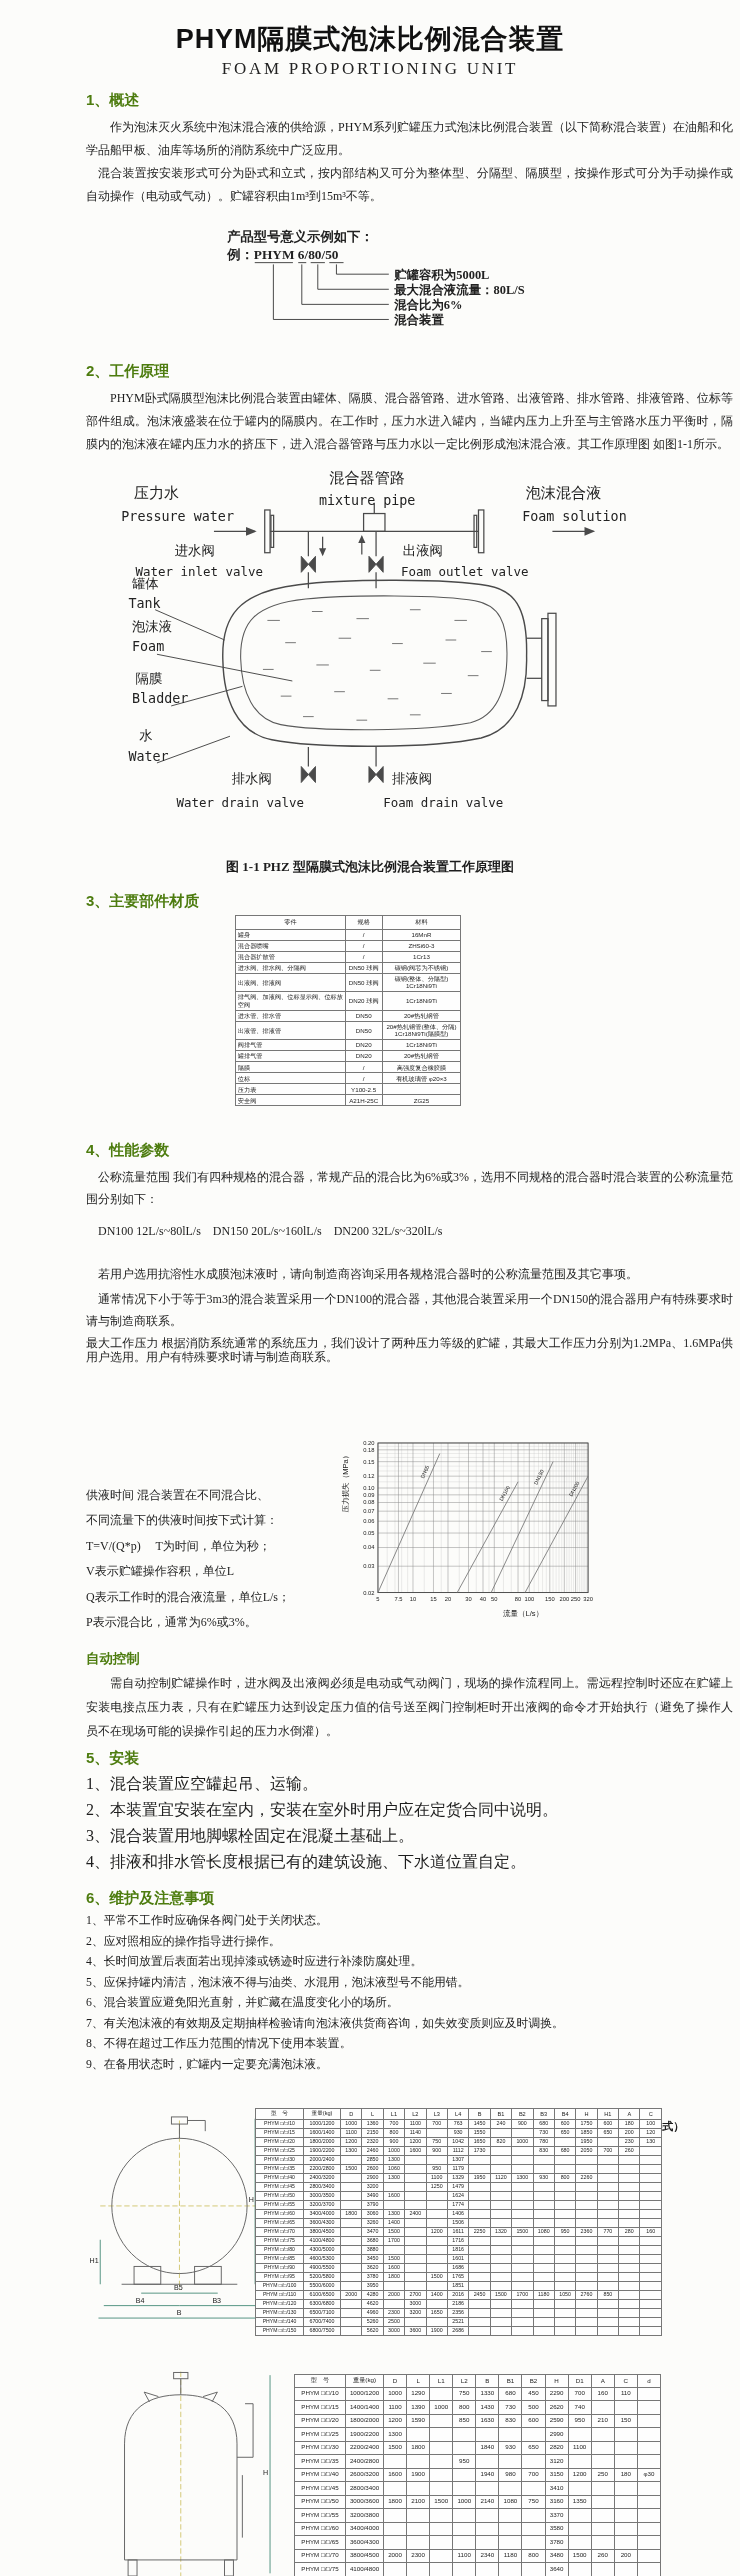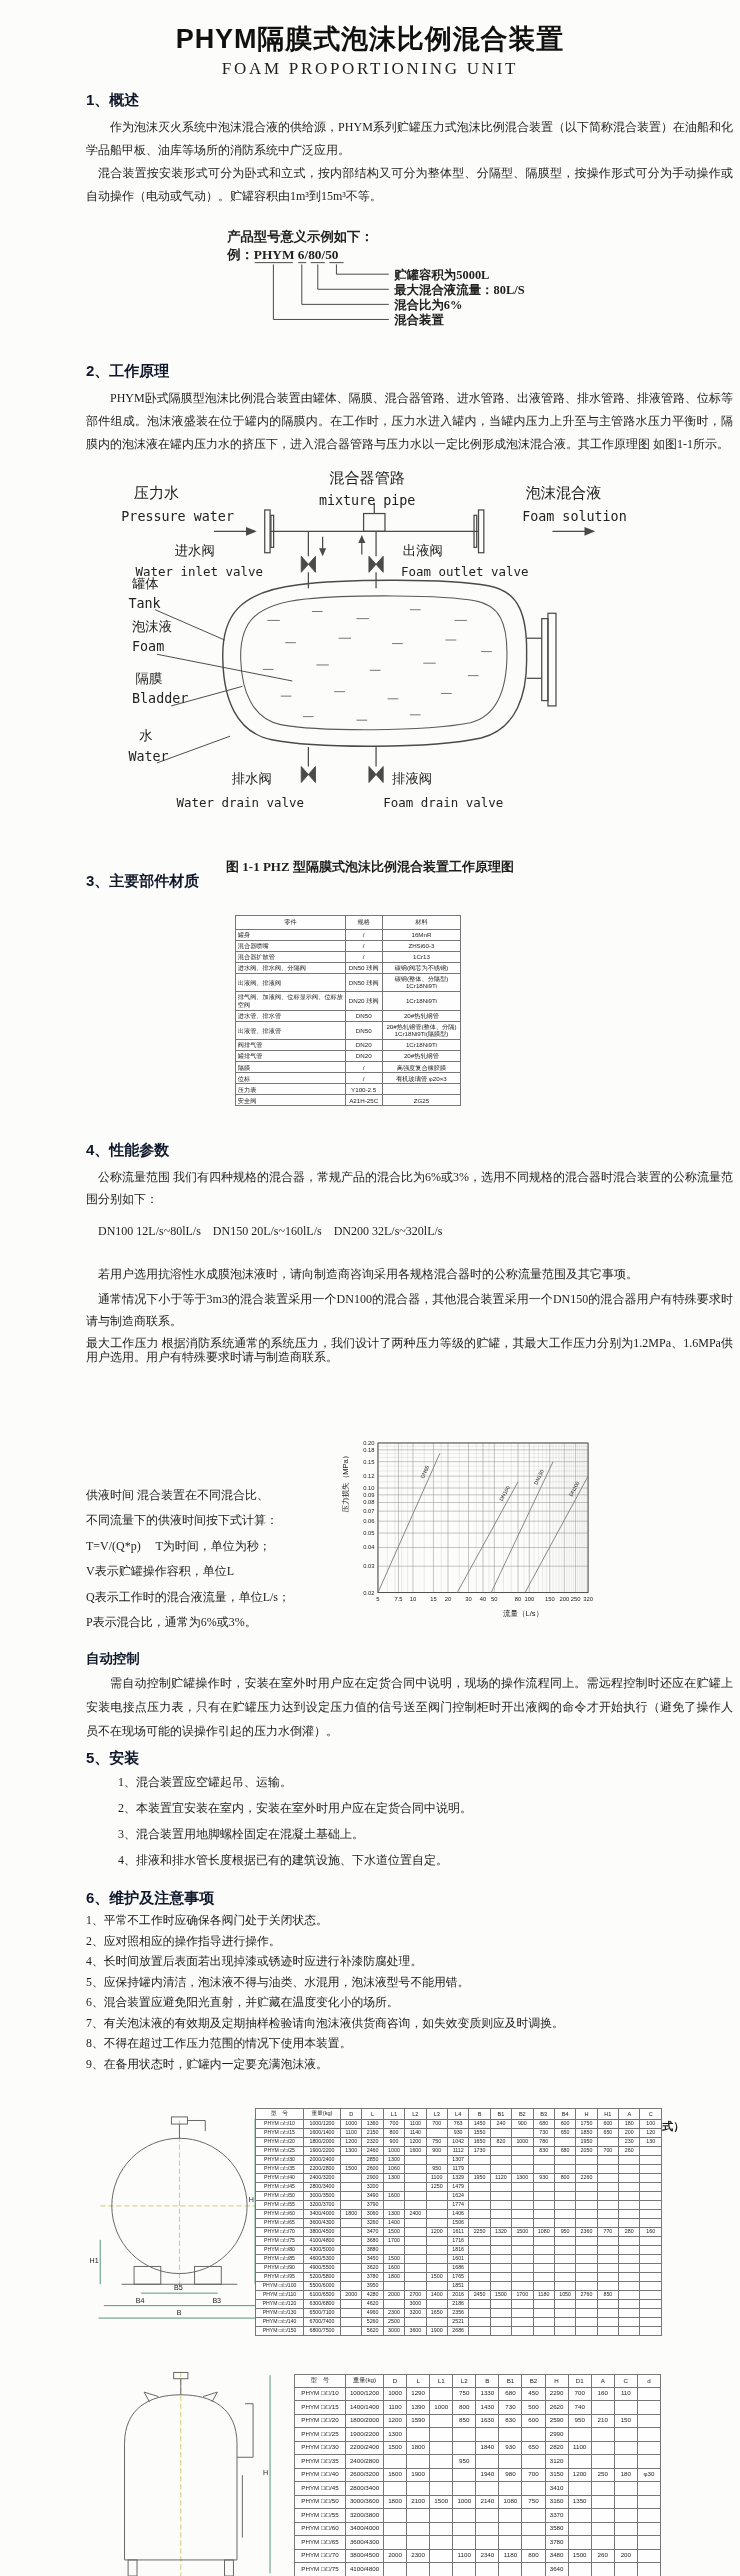--- a/index.html
+++ b/index.html
@@ -3,25 +3,25 @@
 <meta charset="utf-8">
 <style>
   html,body{margin:0;padding:0;background:#e8e8e8;}
   .page{position:relative;width:740px;height:2576px;background:#fcfcfa;overflow:hidden;
         font-family:"Liberation Serif","DejaVu Serif",serif;color:#1d1d1d;}
   .abs{position:absolute;}
   .ttl{left:0;width:740px;text-align:center;font-family:"Liberation Sans","DejaVu Sans",sans-serif;
        font-weight:bold;font-size:27px;letter-spacing:0.9px;color:#111;}
   .sub{left:0;width:740px;text-align:center;font-family:"Liberation Serif",serif;
        font-size:17px;letter-spacing:2.7px;color:#222;}
-  .h{font-family:"Liberation Sans","DejaVu Sans",sans-serif;font-weight:bold;font-size:15px;color:#0f172a;}
+  .h{font-family:"Liberation Sans","DejaVu Sans",sans-serif;font-weight:bold;font-size:15px;color:#4d7c0f;}
   .bt{font-size:12px;line-height:23px;width:647px;text-align:justify;}
   .ind2{text-indent:2em;} .ind1{text-indent:1em;}
   .supply div{height:25.4px;font-size:12px;}
-  .items5 .list-item{height:26px;font-size:12px;margin-left:32px;}
+  .items5 .list-item{height:26px;font-size:16px;}
   .items6 .list-item{height:20.5px;font-size:11.8px;}
   svg text{font-family:"Liberation Sans","DejaVu Sans",sans-serif;fill:#222;}
   svg .en{font-family:"DejaVu Sans Mono",monospace;}
   svg .srf{font-family:"Liberation Serif","DejaVu Serif",serif;font-weight:bold;}
   .cap{left:0;width:740px;text-align:center;font-weight:bold;font-size:13px;}
   table{border-collapse:collapse;table-layout:fixed;background:#fefefe;}
   th,td{border:0.9px solid #777;text-align:center;overflow:hidden;white-space:pre-line;
         font-family:"Liberation Sans","DejaVu Sans",sans-serif;font-weight:normal;}
   .mats{width:218px;font-size:6.2px;}
   .mats th{font-size:6.2px;padding:1.8px 0.9px;}
@@ -174,21 +174,21 @@
     <text x="56" y="304" font-size="15">水</text>
     <text class="en" x="44" y="328" font-size="15">Water</text>
     <text x="160" y="352" font-size="15">排水阀</text>
     <text class="en" x="98" y="380" font-size="14">Water drain valve</text>
     <text x="340" y="352" font-size="15">排液阀</text>
     <text class="en" x="330" y="380" font-size="14">Foam drain valve</text>
   </svg>
 
   <div class="abs cap" style="top:858px;">图 1-1 PHZ 型隔膜式泡沫比例混合装置工作原理图</div>
 
-  <div class="abs h" style="left:86px;top:872px;text-align:center;">3、主要部件材质</div>
+  <div class="abs h" style="left:86px;top:892px;text-align:center;">3、主要部件材质</div>
   <table class="abs mats" style="left:235px;top:915px;">
       <thead>
         <tr>
           <th>零件</th>
           <th>规格</th>
           <th>材料</th>
         </tr>
       </thead>
       <tbody>
         <tr>
@@ -380,21 +380,21 @@
       <text x="0" y="0" font-size="5.8" fill="#555" transform="translate(185.66920399255918,95.49525453197363) rotate(-61.220644392100816)">DN100</text>
       <line x1="173.15132310041747" y1="198" x2="242.6666666666667" y2="50.98970775019441" stroke="#7a7a7a" stroke-width="1"></line>
       <text x="0" y="0" font-size="5.8" fill="#555" transform="translate(224.76359795341688,77.39176620015553) rotate(-64.69238792358854)">DN150</text>
       <line x1="211.26426520600626" y1="198" x2="282" y2="67.27058993554789" stroke="#7a7a7a" stroke-width="1"></line>
       <text x="0" y="0" font-size="5.8" fill="#555" transform="translate(263.85285304120123,90.4164719484383) rotate(-61.58284055142275)">DN200</text>
       <text x="209" y="224" font-size="8.5" fill="#222" text-anchor="middle">流量（L/s）</text>
       <text x="0" y="0" font-size="8.5" fill="#222" text-anchor="middle" transform="translate(12,74) rotate(-90)">压力损失（MPa）</text>
     </svg>
 
   <div class="abs h" style="left:86px;top:1650px;font-size:13.4px;">自动控制</div>
-  <div class="abs bt ind2" style="left:86px;top:1671px;line-height:24px;">需自动控制贮罐操作时，安装在室外时用户应在定货合同中说明，现场的操作流程同上。需远程控制时还应在贮罐上安装电接点压力表，只有在贮罐压力达到设定压力值的信号送至阀门控制柜时开出液阀的命令才开始执行（避免了操作人员不在现场可能的误操作引起的压力水倒灌）。</div>
+  <div class="abs bt ind2" style="left:86px;top:1671px;line-height:24px;">需自动控制贮罐操作时，进水阀及出液阀必须是电动或气动阀门，现场的操作流程同上。需远程控制时还应在贮罐上安装电接点压力表，只有在贮罐压力达到设定压力值的信号送至阀门控制柜时开出液阀的命令才开始执行（避免了操作人员不在现场可能的误操作引起的压力水倒灌）。</div>
 
   <div class="abs h" style="left:86px;top:1749px;">5、安装</div>
   <div class="abs items5" style="left:86px;top:1774px;width:647px;">
       <div class="list-item">1、混合装置应空罐起吊、运输。</div>
       <div class="list-item">2、本装置宜安装在室内，安装在室外时用户应在定货合同中说明。</div>
       <div class="list-item">3、混合装置用地脚螺栓固定在混凝土基础上。</div>
       <div class="list-item">4、排液和排水管长度根据已有的建筑设施、下水道位置自定。</div>
     </div>
 
   <div class="abs h" style="left:86px;top:1889px;">6、维护及注意事项</div>

